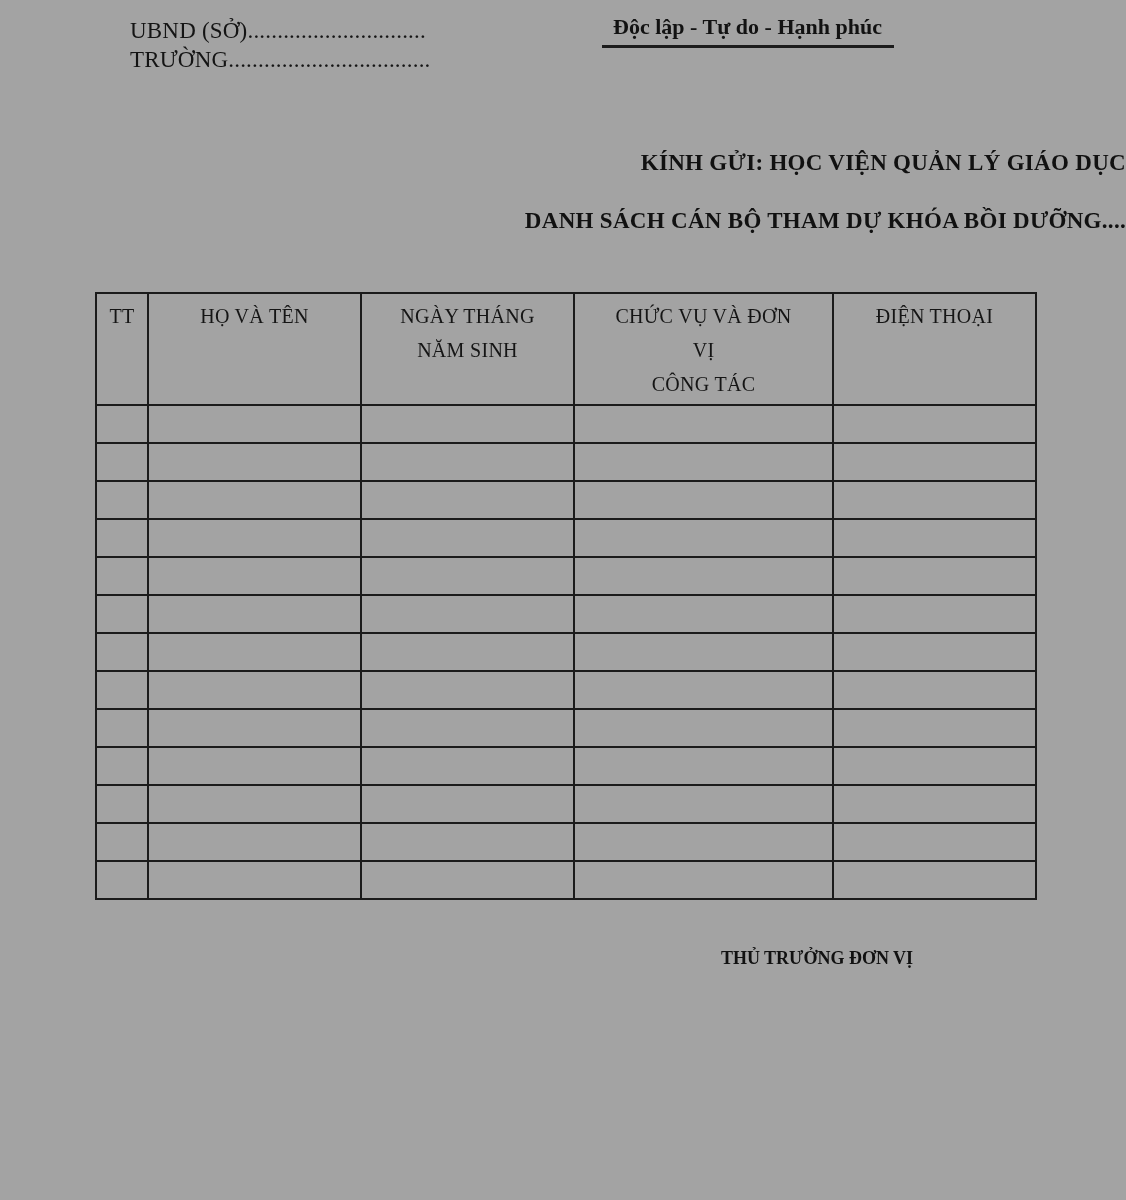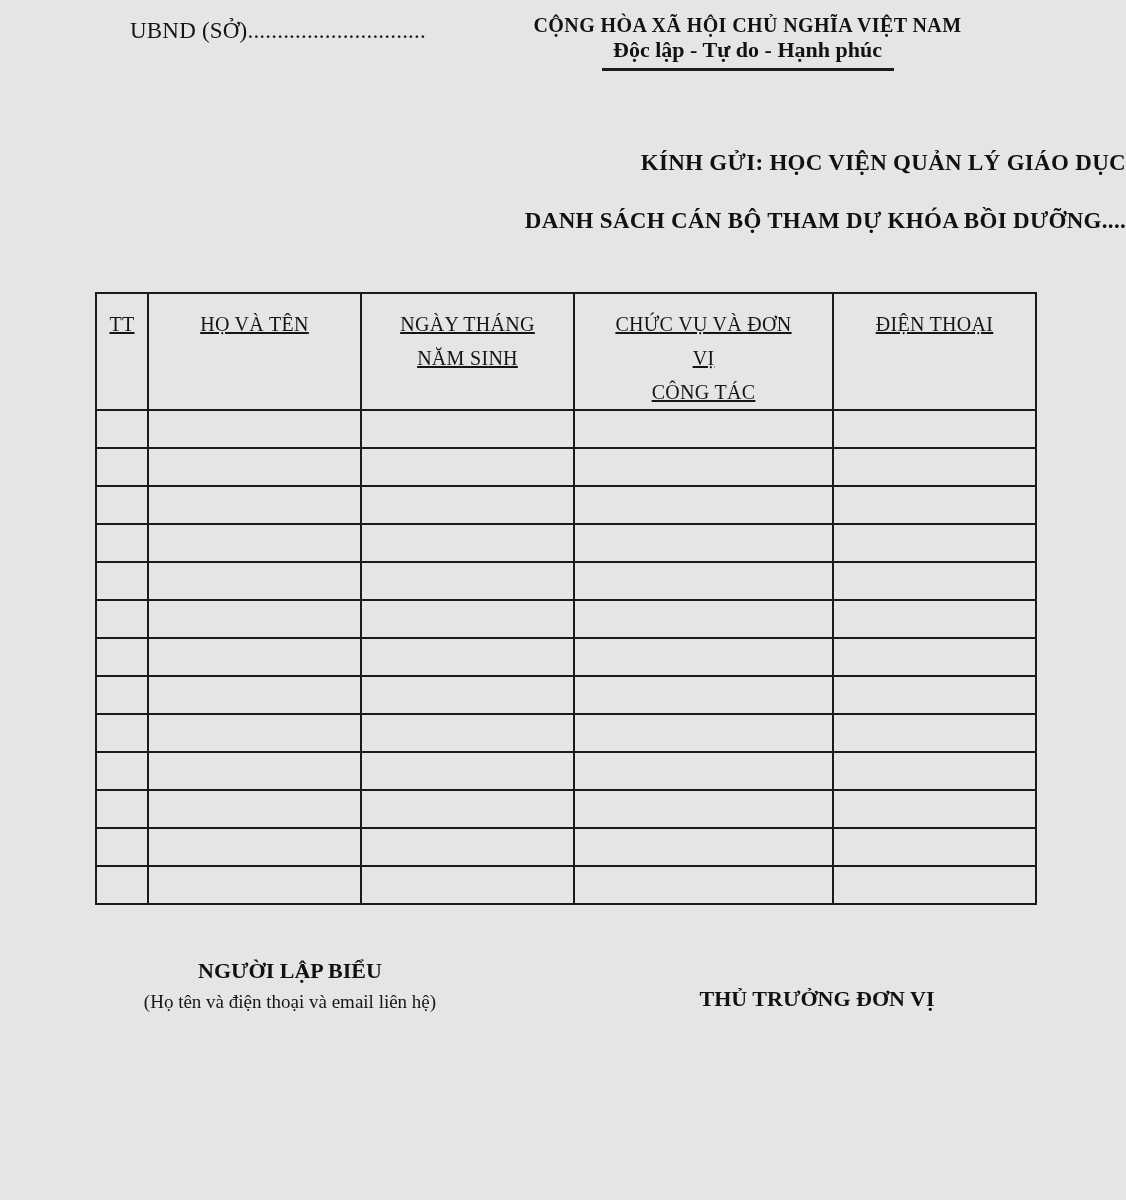--- a/index.html
+++ b/index.html
@@ -4,21 +4,21 @@
 <style>
   html, body {
     margin: 0;
     padding: 0;
     background: #fdfdfc;
   }
   .page {
     position: relative;
     width: 1126px;
     height: 1200px;
-    background: #e5e5e5;
+    background: #a3a3a3;
     font-family: "Liberation Serif", "DejaVu Serif", serif;
     color: #161616;
     overflow: hidden;
   }
   
   .org-block {
     position: absolute;
     left: 130px;
     top: 16px;
     font-size: 23px;
@@ -89,25 +89,24 @@
   }
   table.roster thead tr {
     height: 112px;
   }
   table.roster th {
     vertical-align: top;
     text-align: center;
     font-weight: normal;
     font-size: 20px;
     line-height: 34px;
-    padding-top: 13px;
+    padding-top: 5px;
     white-space: pre-line;
     letter-spacing: 0.3px;
     color: #151515;
-    text-decoration: underline;
   }
   table.roster tbody tr {
     height: 38px;
   }
   
   .sig-left {
     position: absolute;
     left: 125px;
     top: 958px;
     width: 330px;
@@ -119,39 +118,39 @@
     color: #111;
   }
   .sig-left-note {
     font-size: 19px;
     margin-top: 7px;
     color: #161616;
   }
   .sig-right {
     position: absolute;
     left: 677px;
-    top: 986px;
+    top: 948px;
     width: 280px;
     text-align: center;
-    font-size: 22px;
+    font-size: 18px;
     font-weight: bold;
     color: #111;
   }
 </style>
 </head>
 <body>
 
 <div class="page">
 
   <div class="org-block">
     <div>UBND (SỞ)..............................</div>
+    <div>TRƯỜNG..................................</div>
   </div>
 
   <div class="national-block">
-    <div class="national-line1">CỘNG HÒA XÃ HỘI CHỦ NGHĨA VIỆT NAM</div>
     <div class="national-line2">Độc lập - Tự do - Hạnh phúc</div>
     <div class="motto-underline"></div>
   </div>
 
   <div class="doc-title">KÍNH GỬI: HỌC VIỆN QUẢN LÝ GIÁO DỤC</div>
   <div class="doc-subtitle">DANH SÁCH CÁN BỘ THAM DỰ KHÓA BỒI DƯỠNG....</div>
 
   <table class="roster">
     <colgroup>
       <col style="width:52px">
@@ -260,20 +259,16 @@
         <tr>
           <td></td>
           <td></td>
           <td></td>
           <td></td>
           <td></td>
         </tr>
       </tbody>
   </table>
 
-  <div class="sig-left">
-    <div class="sig-left-title">NGƯỜI LẬP BIỂU</div>
-    <div class="sig-left-note">(Họ tên và điện thoại và email liên hệ)</div>
-  </div>
 
   <div class="sig-right">THỦ TRƯỞNG ĐƠN VỊ</div>
 
 </div>
 
 </body></html>

